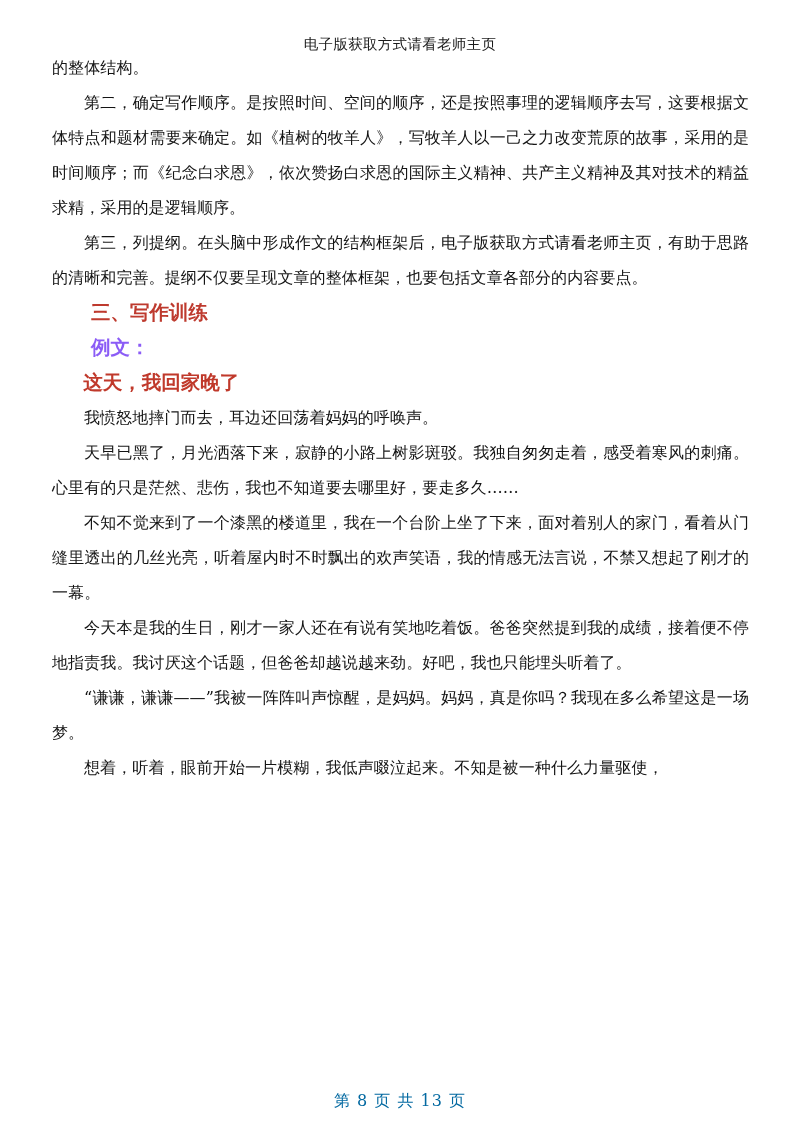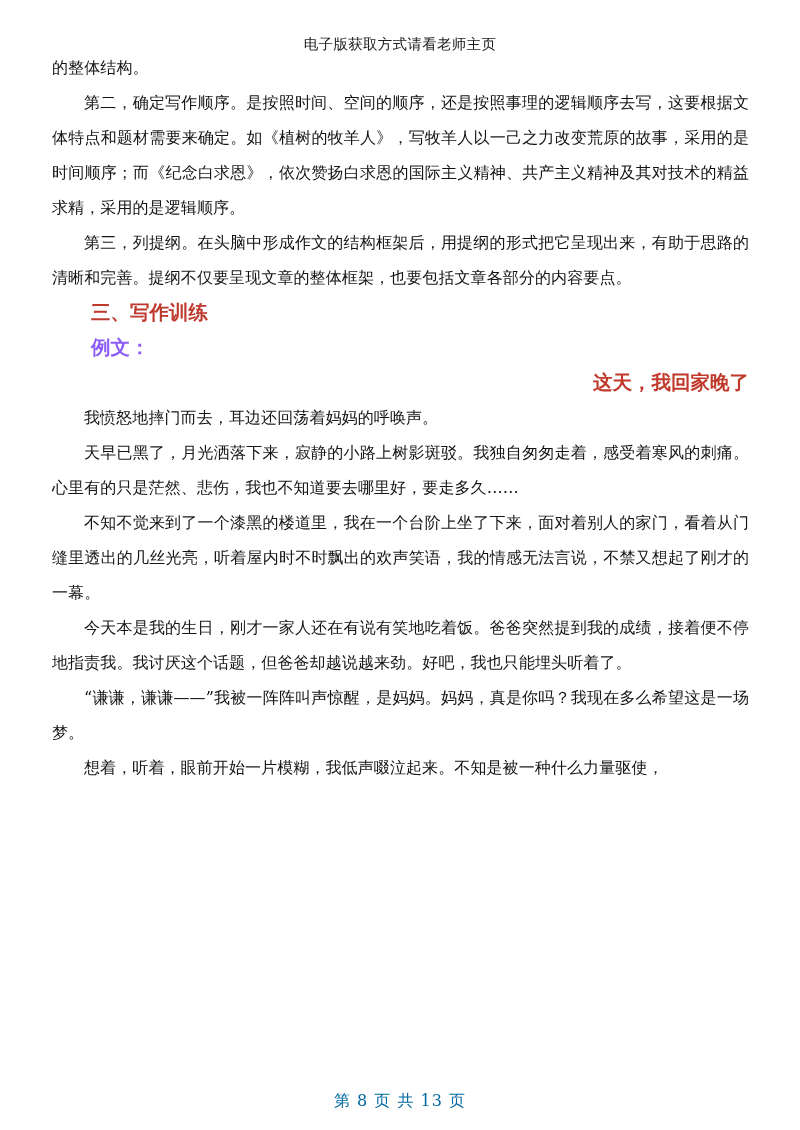--- a/index.html
+++ b/index.html
@@ -72,21 +72,21 @@
     color: #8b5cf6;
     text-indent: 2em;
     font-family: "DejaVu Serif", "Liberation Serif", serif;
   }
   h3.essay-title {
     margin: 0;
     font-size: 19.5px;
     line-height: 35px;
     font-weight: bold;
     color: #C0392B;
-    text-align: right;
+    text-align: left;
     text-indent: 1.6em;
     font-family: "DejaVu Serif", "Liberation Serif", serif;
   }
   .page-footer {
     position: absolute;
     bottom: 18px;
     left: 0;
     width: 800px;
     text-align: center;
     font-size: 16px;
@@ -101,21 +101,21 @@
 <div class="page">
 
   <div class="page-header">电子版获取方式请看老师主页</div>
 
   <div class="content">
 
     <p class="para noindent">的整体结构。</p>
 
     <p class="para indent">第二，确定写作顺序。是按照时间、空间的顺序，还是按照事理的逻辑顺序去写，这要根据文体特点和题材需要来确定。如《植树的牧羊人》，写牧羊人以一己之力改变荒原的故事，采用的是时间顺序；而《纪念白求恩》，依次赞扬白求恩的国际主义精神、共产主义精神及其对技术的精益求精，采用的是逻辑顺序。</p>
 
-    <p class="para indent">第三，列提纲。在头脑中形成作文的结构框架后，用提纲的形式把它呈现出来，有助于思路的清晰和完善。提纲不仅要呈现文章的整体框架，也要包括文章各部分的内容要点。</p>
+    <p class="para indent">第三，列提纲。在头脑中形成作文的结构框架后，电子版获取方式请看老师主页，有助于思路的清晰和完善。提纲不仅要呈现文章的整体框架，也要包括文章各部分的内容要点。</p>
 
     <h2 class="section-heading">三、写作训练</h2>
 
 
     <h3 class="example-heading">例文：</h3>
 
     <h3 class="essay-title">这天，我回家晚了</h3>
 
     <p class="para indent">我愤怒地摔门而去，耳边还回荡着妈妈的呼唤声。</p>
 

